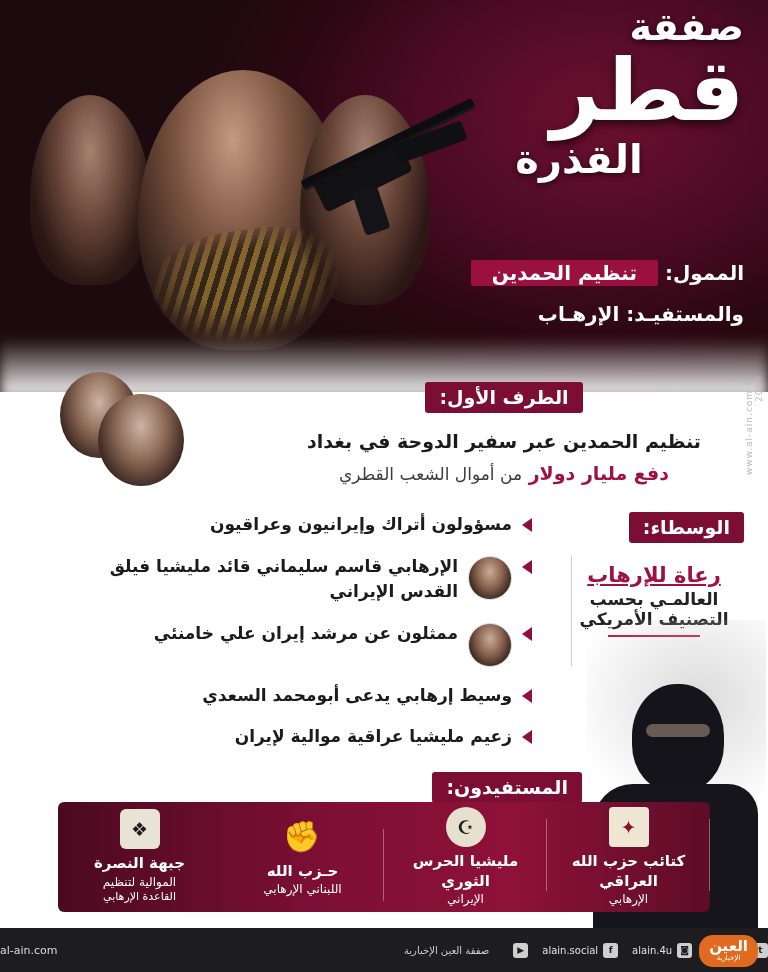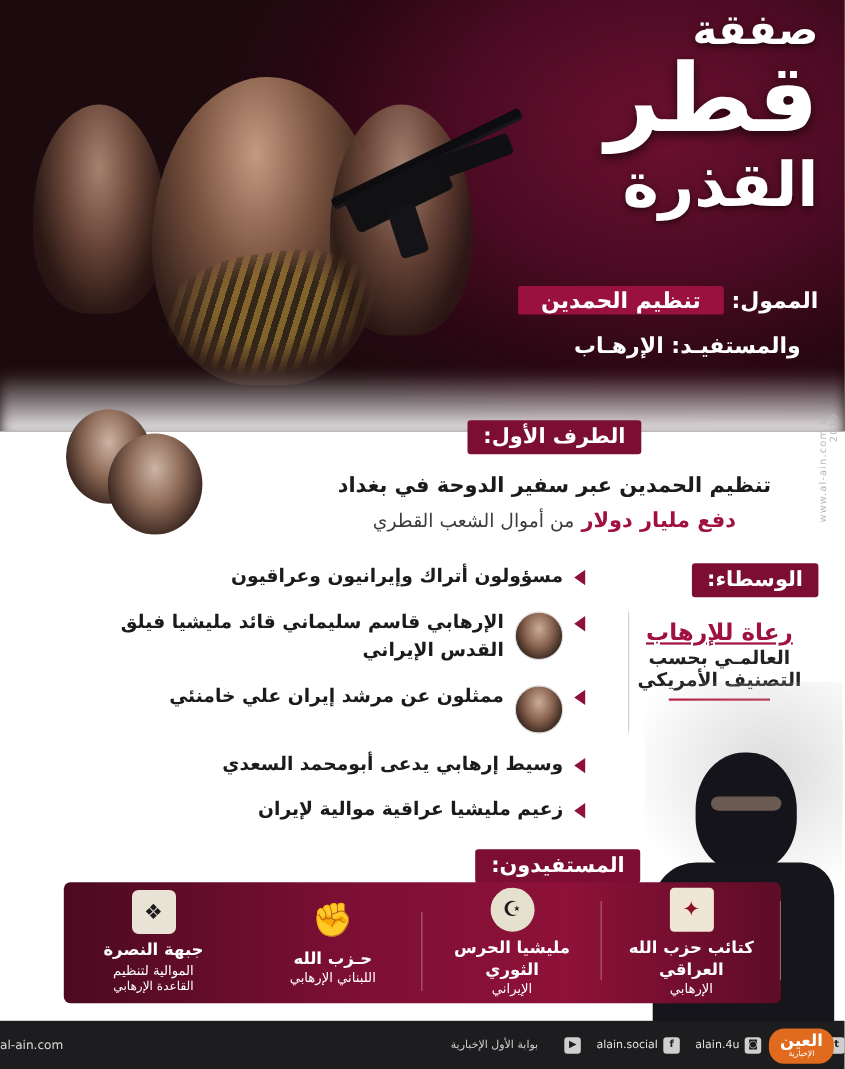--- a/index.html
+++ b/index.html
@@ -69,25 +69,25 @@
     -webkit-mask-image:radial-gradient(ellipse at 50% 45%,#000 35%,rgba(0,0,0,0) 72%);
             mask-image:radial-gradient(ellipse at 50% 45%,#000 35%,rgba(0,0,0,0) 72%);
   }
 
   
   .title-block{position:absolute;right:24px;top:8px;width:330px;text-align:right;color:#fff;}
   .t-line1{font-size:38px;font-weight:bold;letter-spacing:0;line-height:1.05;
     text-shadow:0 2px 6px rgba(0,0,0,.6);}
   .t-line2{font-size:86px;font-weight:bold;line-height:0.95;margin-top:2px;
     text-shadow:0 4px 10px rgba(0,0,0,.65);}
-  .t-line3{font-size:56px;font-weight:bold;margin-top:4px;text-shadow:0 2px 6px rgba(0,0,0,.6);}
+  .t-line3{font-size:40px;font-weight:bold;margin-top:4px;text-shadow:0 2px 6px rgba(0,0,0,.6);text-align:center;}
 
   .sub1{position:absolute;right:24px;top:260px;font-size:20px;color:#fff;font-weight:bold;}
   .sub1 .hl{background:#9a1140;padding:1px 21px;border-radius:2px;display:inline-block;}
-  .sub2{position:absolute;right:40px;top:302px;font-size:20px;color:#fff;font-weight:bold;}
+  .sub2{position:absolute;right:24px;top:302px;font-size:20px;color:#fff;font-weight:bold;}
 
   
   .side-wm{
     position:absolute;right:4px;top:375px;color:#b9b9b9;font-size:9px;
     writing-mode:vertical-rl;transform:rotate(180deg);letter-spacing:1px;
   }
   .side-wm .c{display:block;}
 
   
   .sec-label{
@@ -333,21 +333,21 @@
         <span class="ic ic-ig">◙</span>
         <span>alain.4u</span>
       </div>
       <div class="soc">
         <span class="ic ic-fb">f</span>
         <span>alain.social</span>
       </div>
       <div class="soc">
         <span class="ic ic-yt">▶</span>
       </div>
-      <span class="portal">بوابة الأول الإخبارية</span>
+      <span class="portal">صفقة العين الإخبارية</span>
     </div>
     <span class="site">al-ain.com</span>
     <div class="brand">
       <span class="b1">العين</span>
       <span class="b2">الإخبارية</span>
     </div>
   </div>
 
 </div>
 

